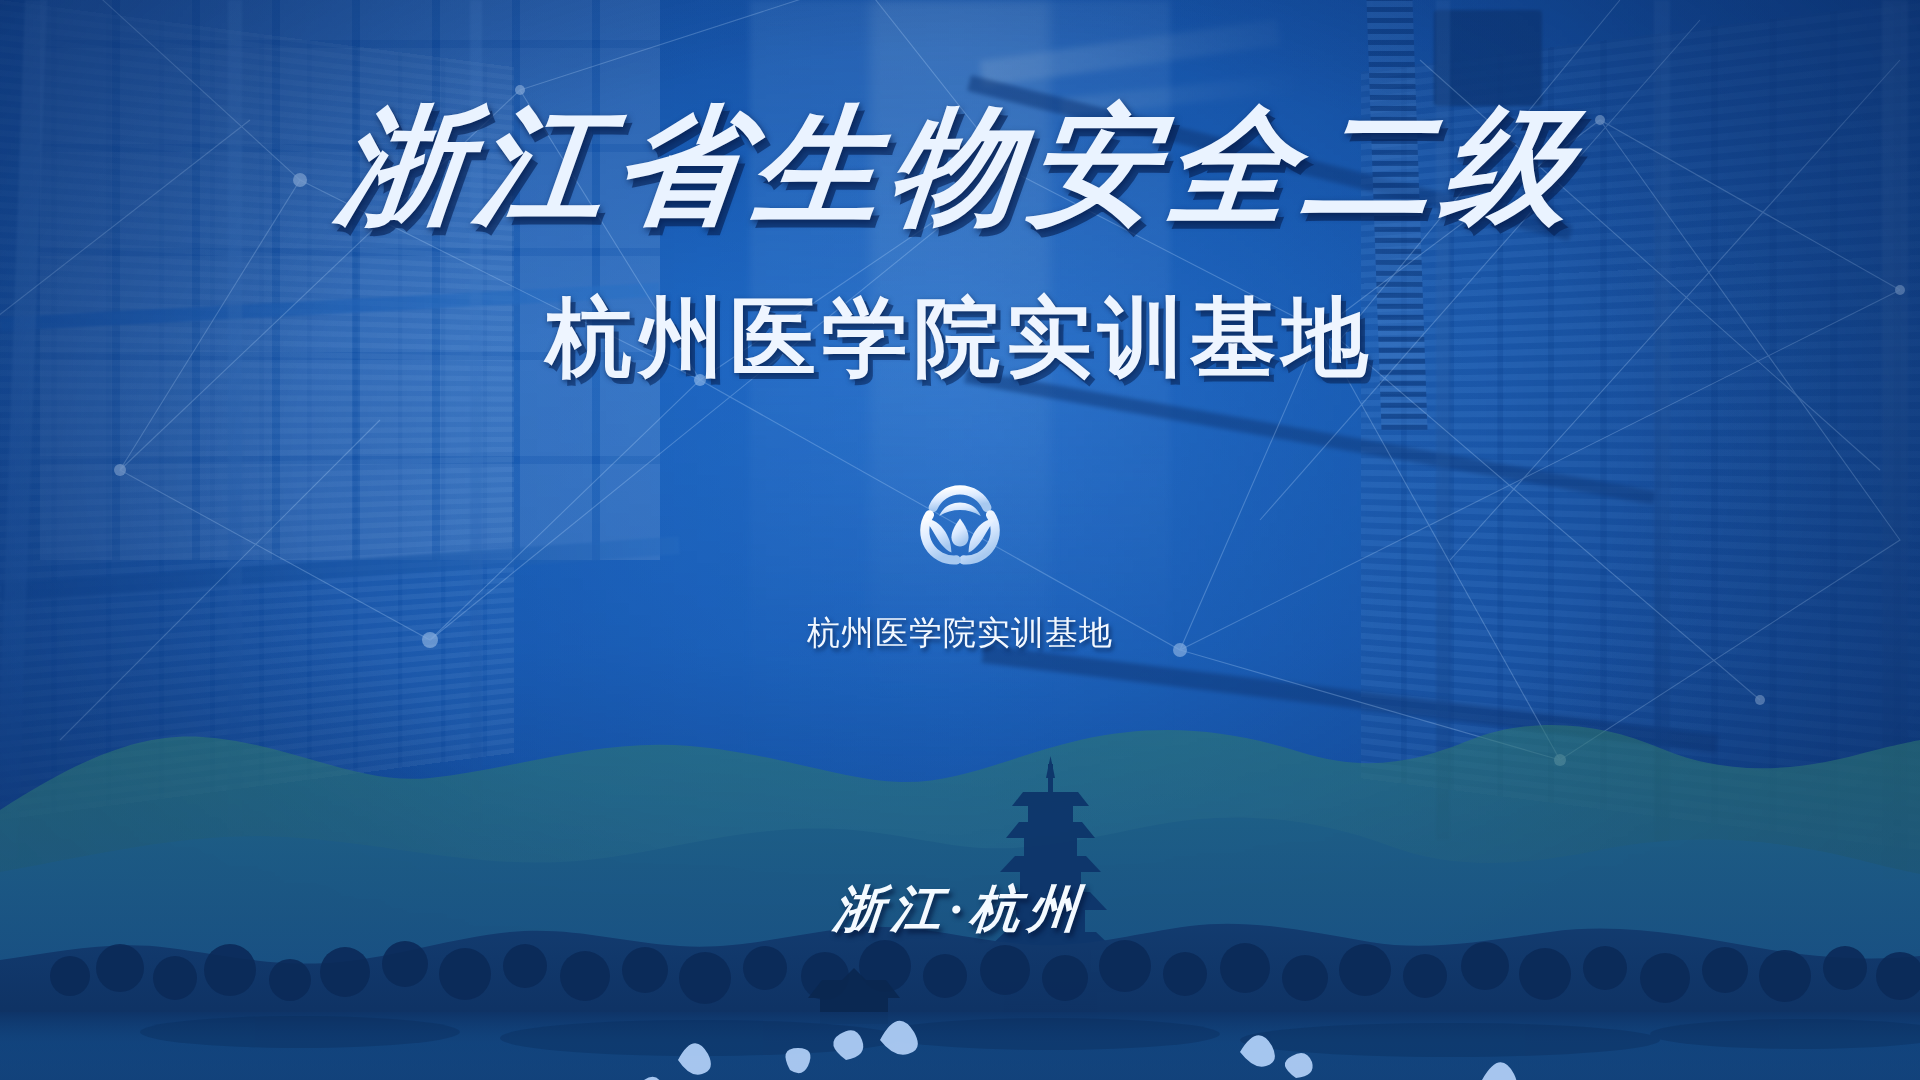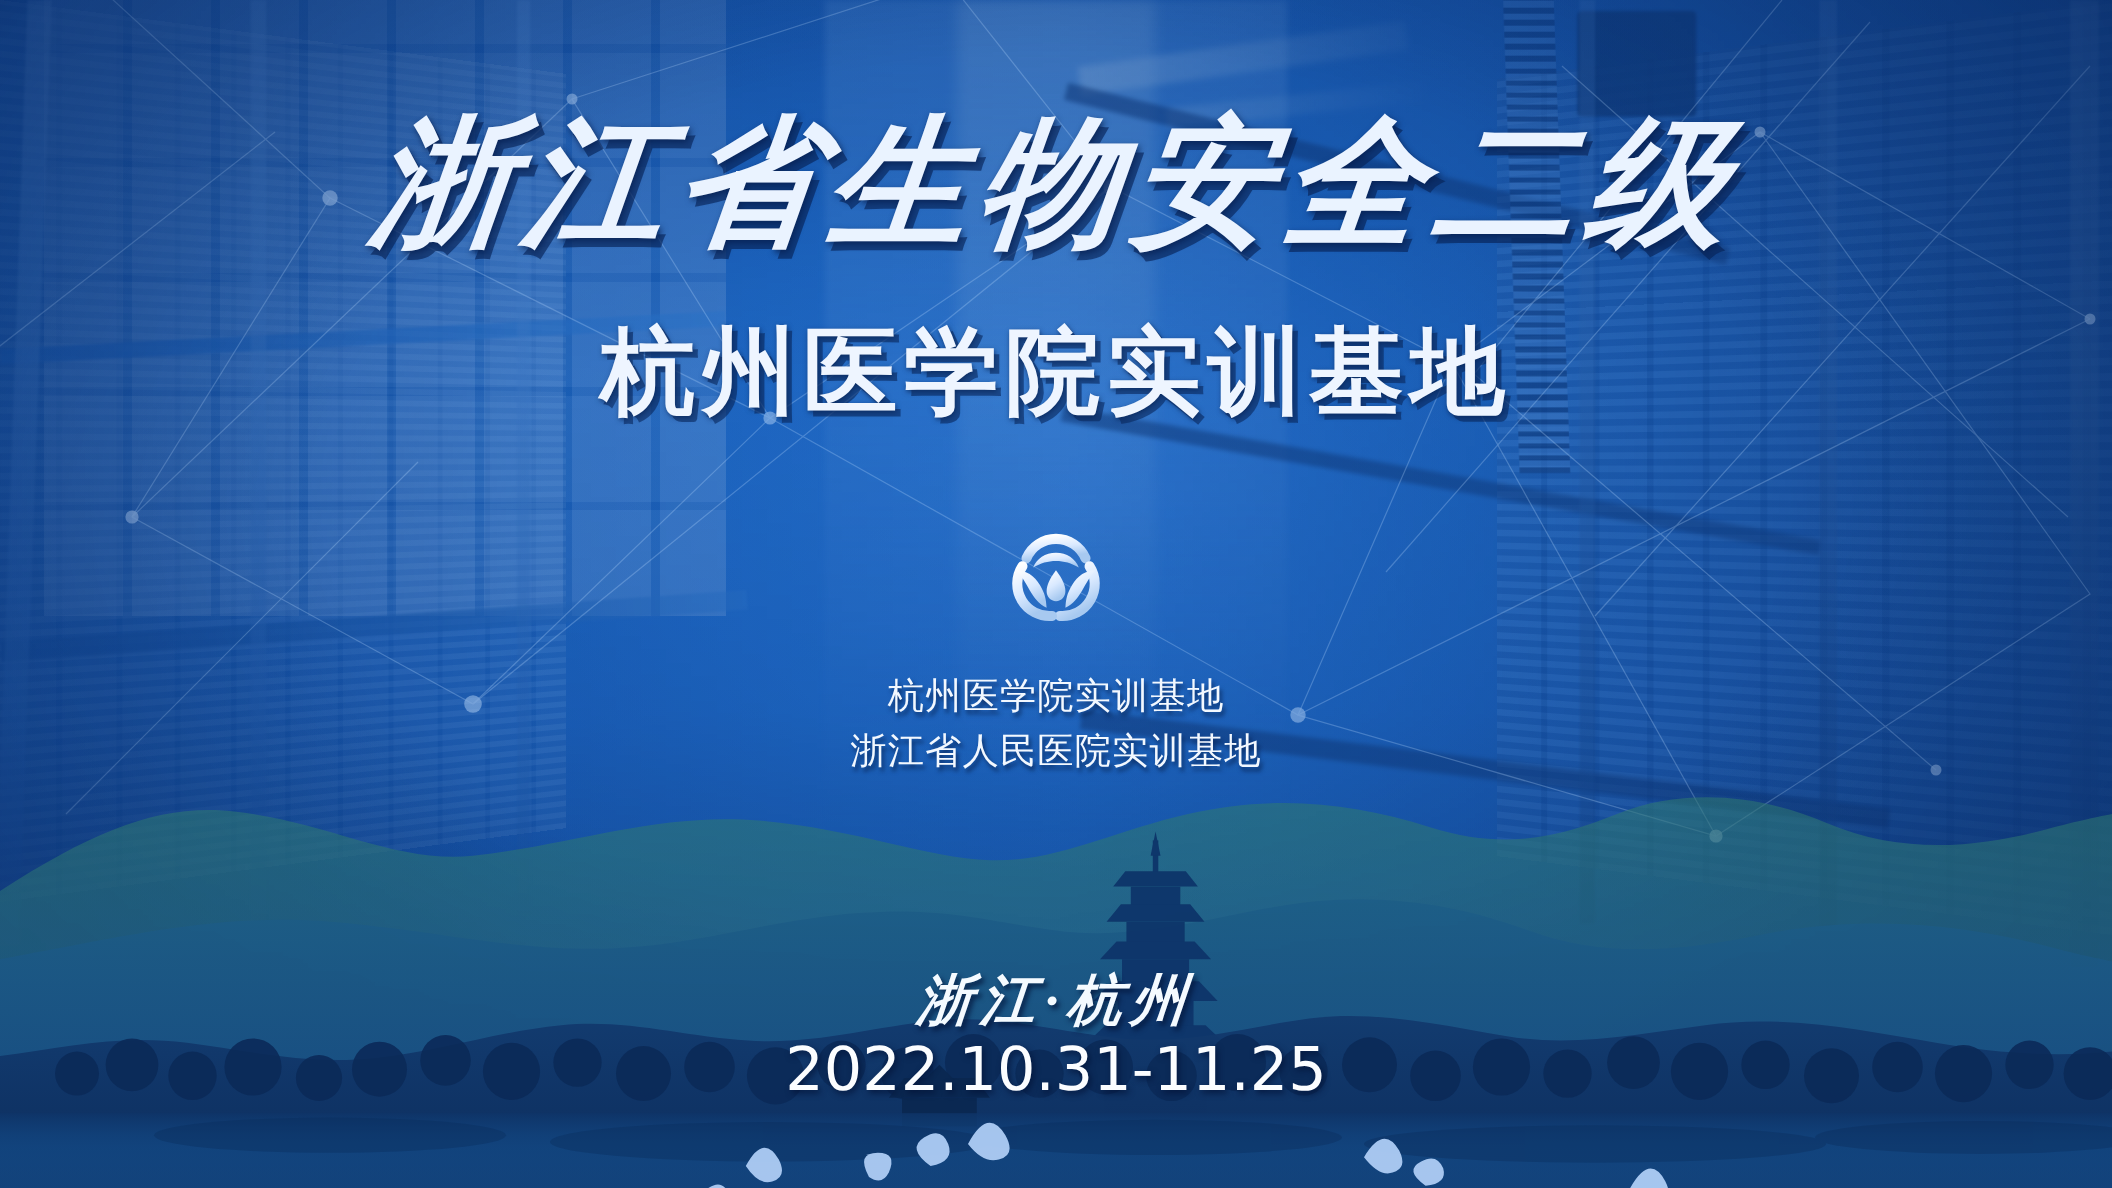--- a/index.html
+++ b/index.html
@@ -396,20 +396,18 @@
         <path d="M100 78 c-16 0 -29 9 -34 22 c11 -7 22 -10 34 -10 c12 0 23 3 34 10 c-5 -13 -18 -22 -34 -22z"></path>
         <path d="M76 126 c-8 -14 -21 -22 -35 -22 c9 10 14 20 20 30 c6 10 13 20 25 26 c-1 -14 -2 -20 -10 -34z"></path>
         <path d="M124 126 c8 -14 21 -22 35 -22 c-9 10 -14 20 -20 30 c-6 10 -13 20 -25 26 c1 -14 2 -20 10 -34z"></path>
 
         <path d="M100 104 c-9 12 -14 22 -14 31 c0 9 6 15 14 15 c8 0 14 -6 14 -15 c0 -9 -5 -19 -14 -31z"></path>
       </g>
     </svg>
 
     <div class="orgs">
       <div>杭州医学院实训基地</div>
-      <div>浙江省人民医院实训基地</div>
     </div>
 
     <div class="place">浙江·杭州</div>
-    <div class="dates">2022.10.31-11.25</div>
 
   </div>
 </div>
 
 </body></html>

